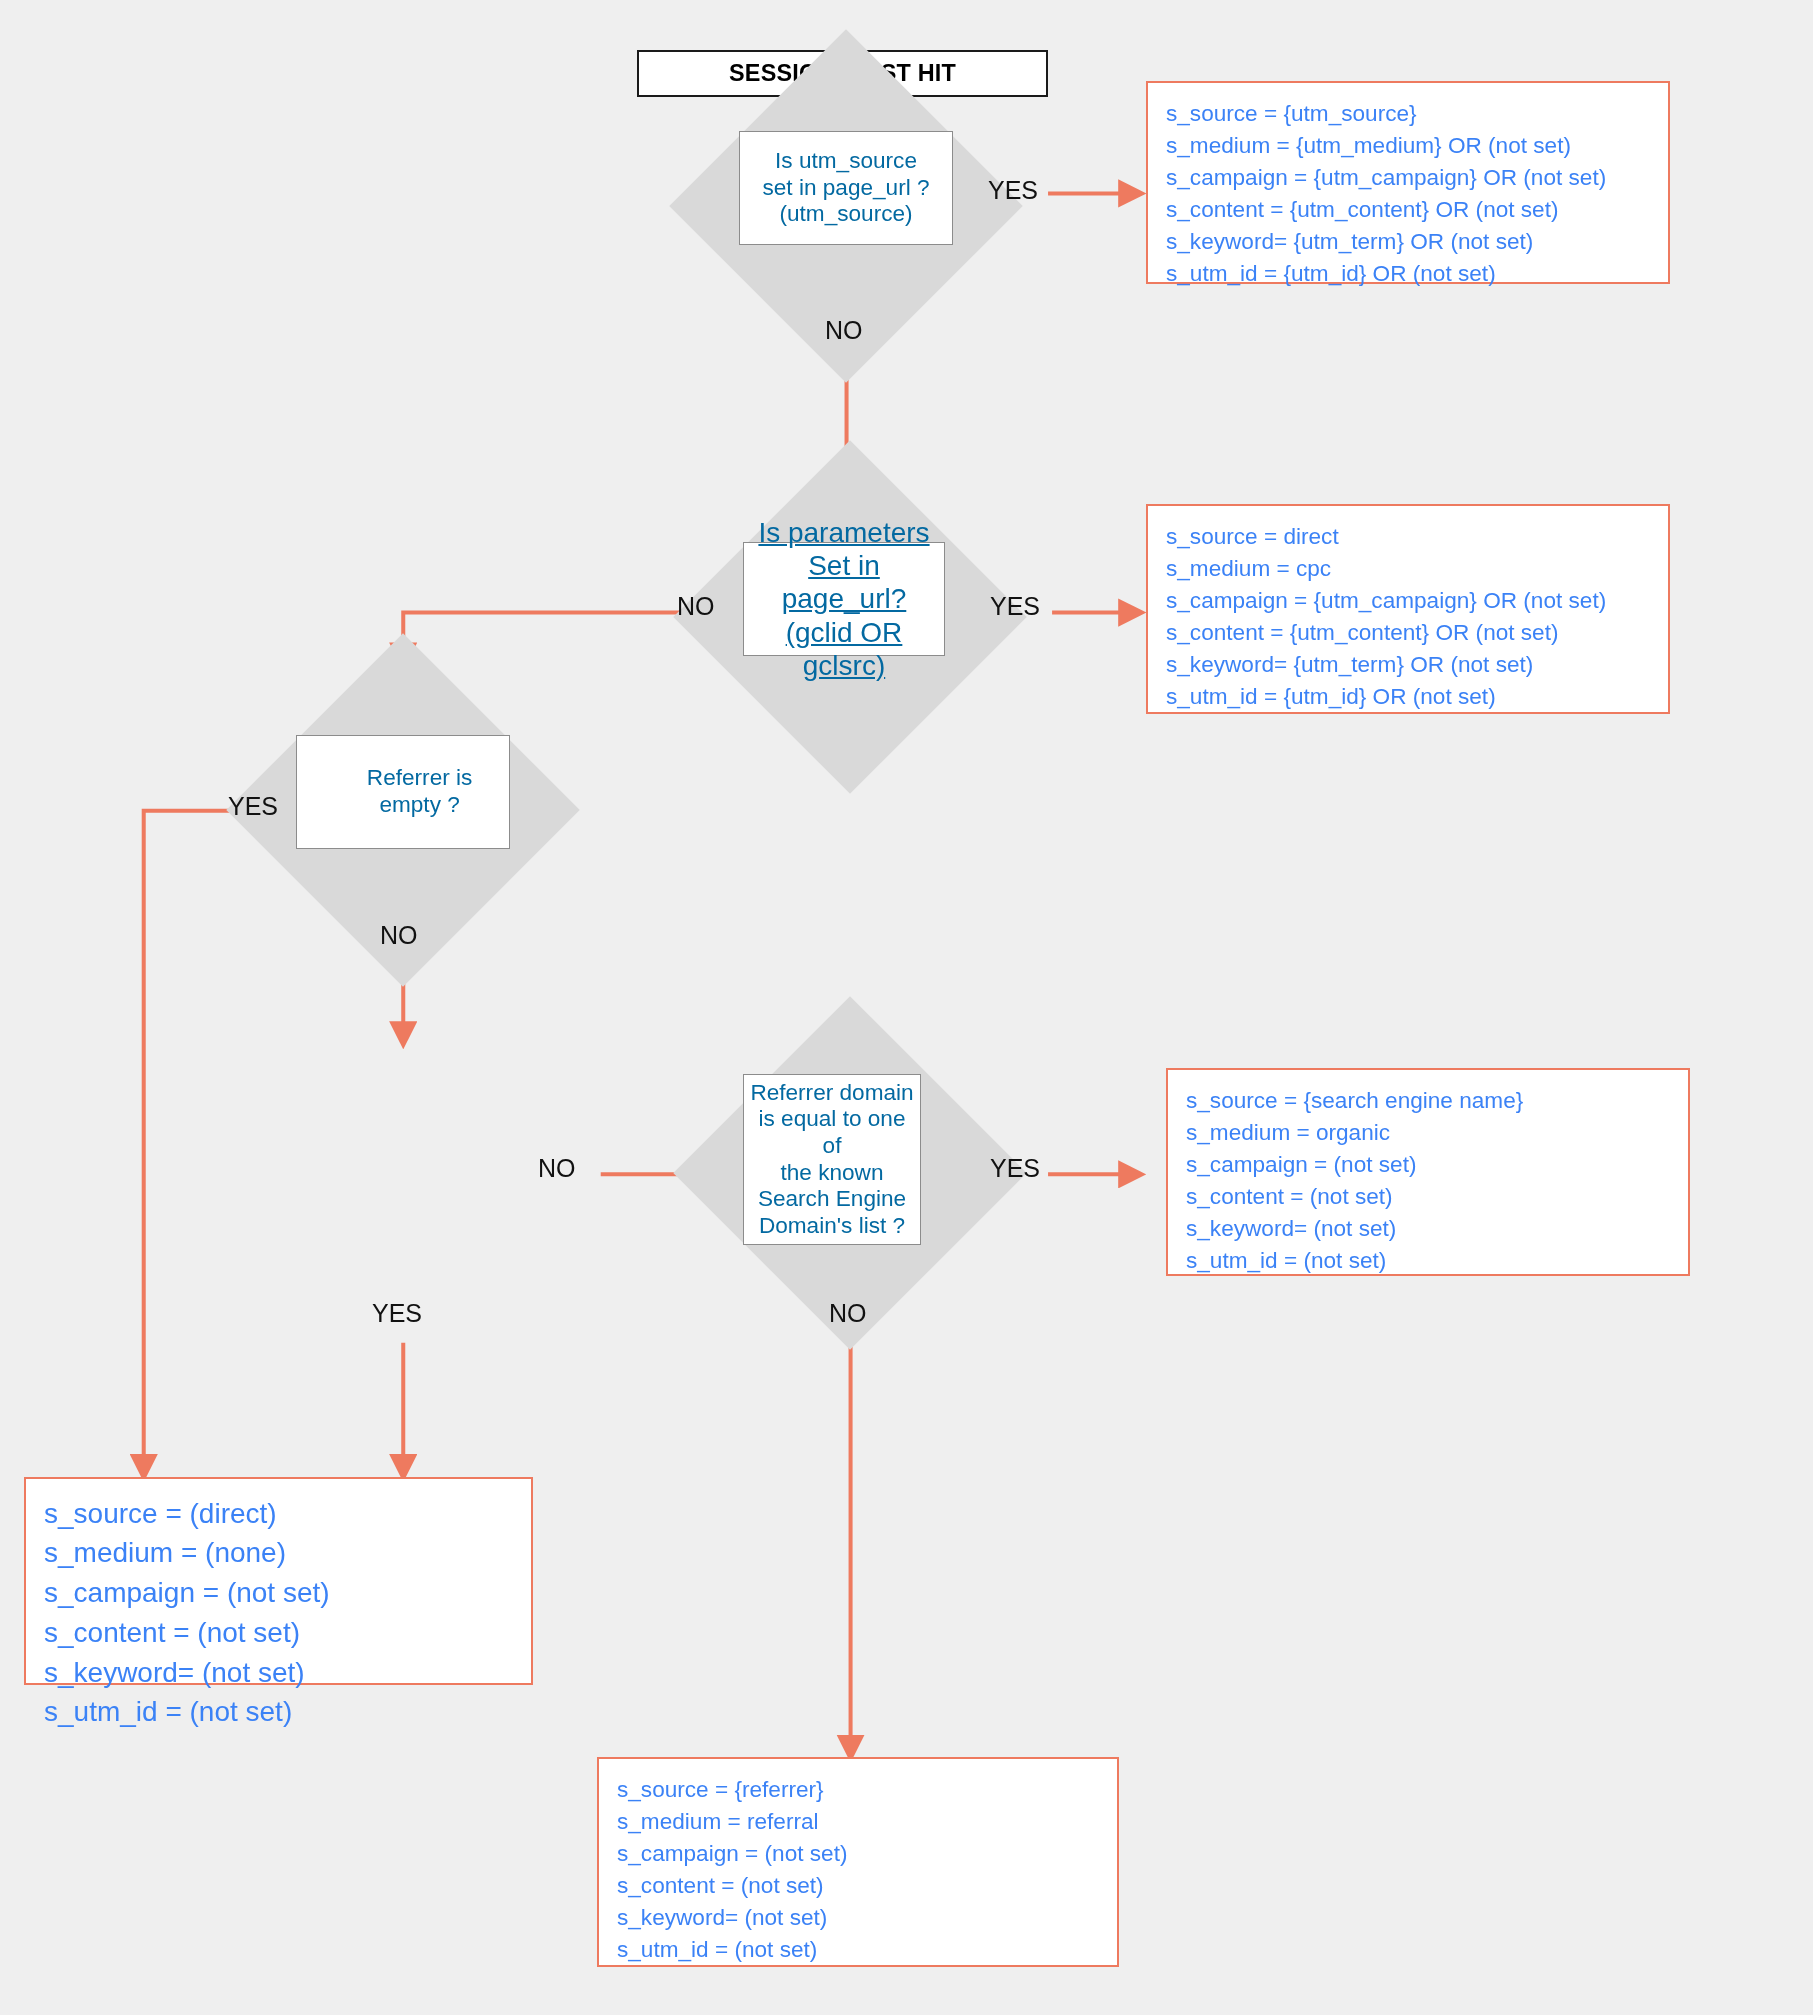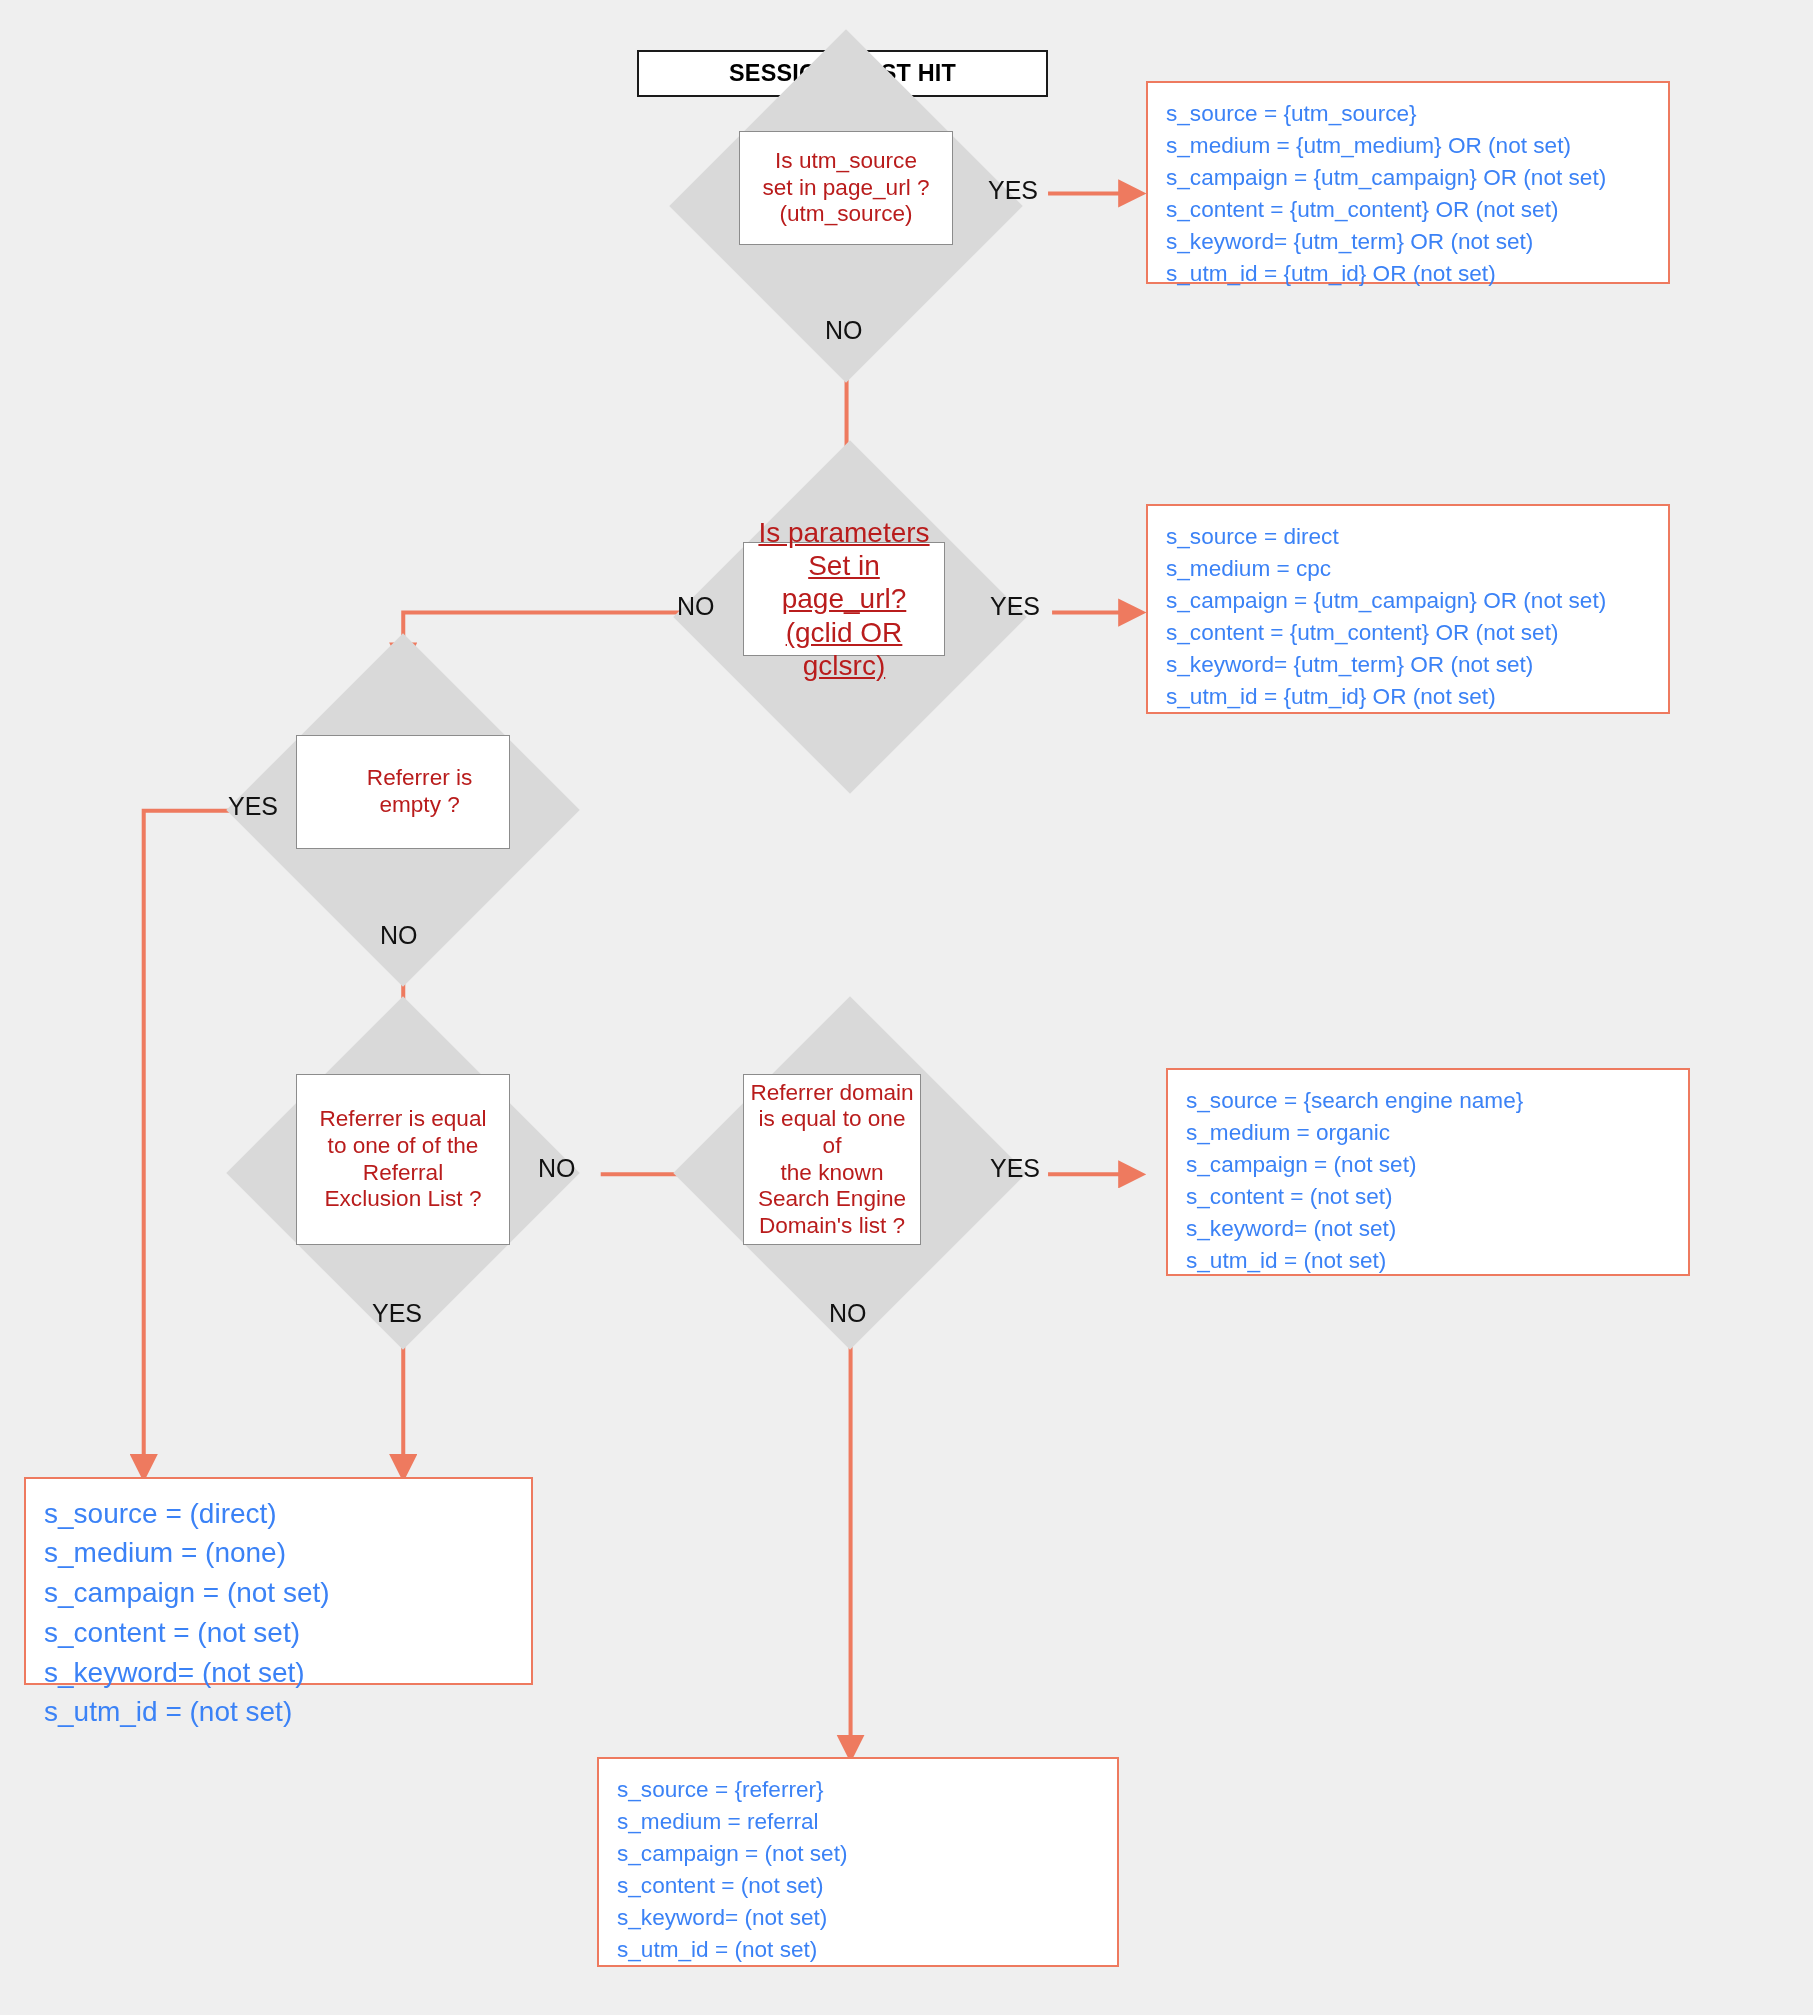--- a/index.html
+++ b/index.html
@@ -46,21 +46,21 @@
   }
   .decision .dlabel {
     position: absolute;
     box-sizing: border-box;
     background: #ffffff;
     border: 1.6px solid #8c8c8c;
     display: flex;
     align-items: center;
     justify-content: center;
     text-align: center;
-    color: #b91c1c;
+    color: #0369a1;
     line-height: 1.18;
     white-space: pre-line;
     padding: 3.2px 4.8px;
   }
 
   
   .outcome {
     position: absolute;
     box-sizing: border-box;
     background: #ffffff;
@@ -159,27 +159,20 @@
 s_utm_id = {utm_id} OR (not set)</div>
 
   <div class="decision" style="left:278px; top:685px; width:250px; height:250px;">
     <div class="diamond"></div>
     <div class="dlabel" style="left:18px; top:50px; width:214px; height:114px; font-size:22.6px;padding-left:38px;">Referrer is
 empty ?</div>
   </div>
   <div class="edge-label" style="left:228px; top:792px; font-size:25px;">YES</div>
   <div class="edge-label" style="left:380px; top:921px; font-size:25px;">NO</div>
 
-  <div class="decision" style="left:278px; top:1048px; width:250px; height:250px;">
-    <div class="diamond"></div>
-    <div class="dlabel" style="left:18px; top:26px; width:214px; height:171px; font-size:22.6px;">Referrer is equal
-to one of of the
-Referral
-Exclusion List ?</div>
-  </div>
   <div class="edge-label" style="left:538px; top:1154px; font-size:25px;">NO</div>
   <div class="edge-label" style="left:372px; top:1299px; font-size:25px;">YES</div>
 
   <div class="decision" style="left:725px; top:1048px; width:250px; height:250px;">
     <div class="diamond"></div>
     <div class="dlabel" style="left:18px; top:26px; width:178px; height:171px; font-size:22.6px;">Referrer domain
 is equal to one of
 the known
 Search Engine
 Domain's list  ?</div>

